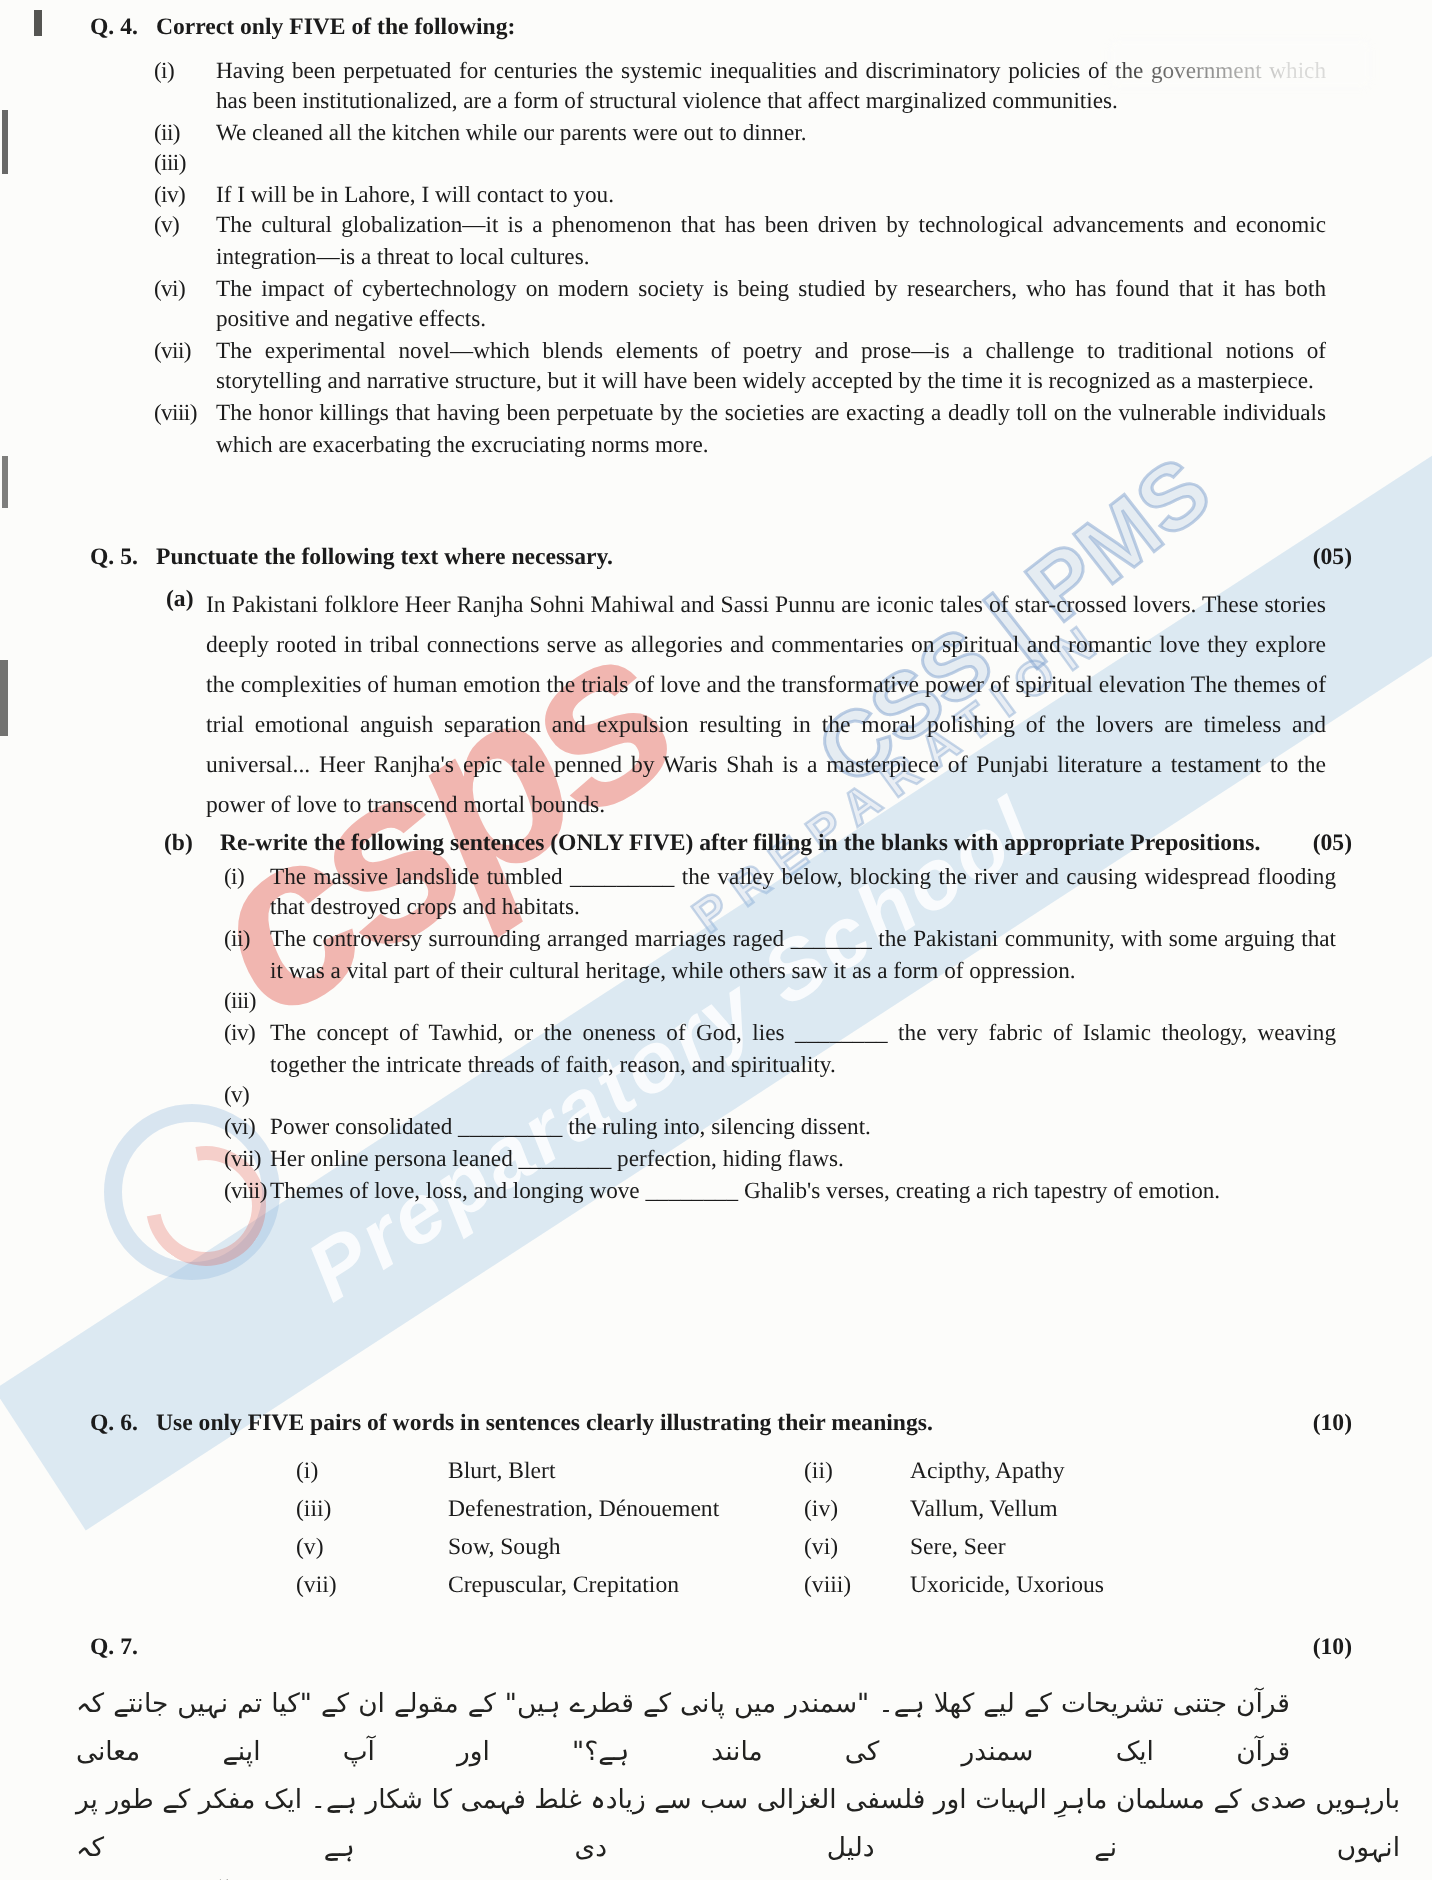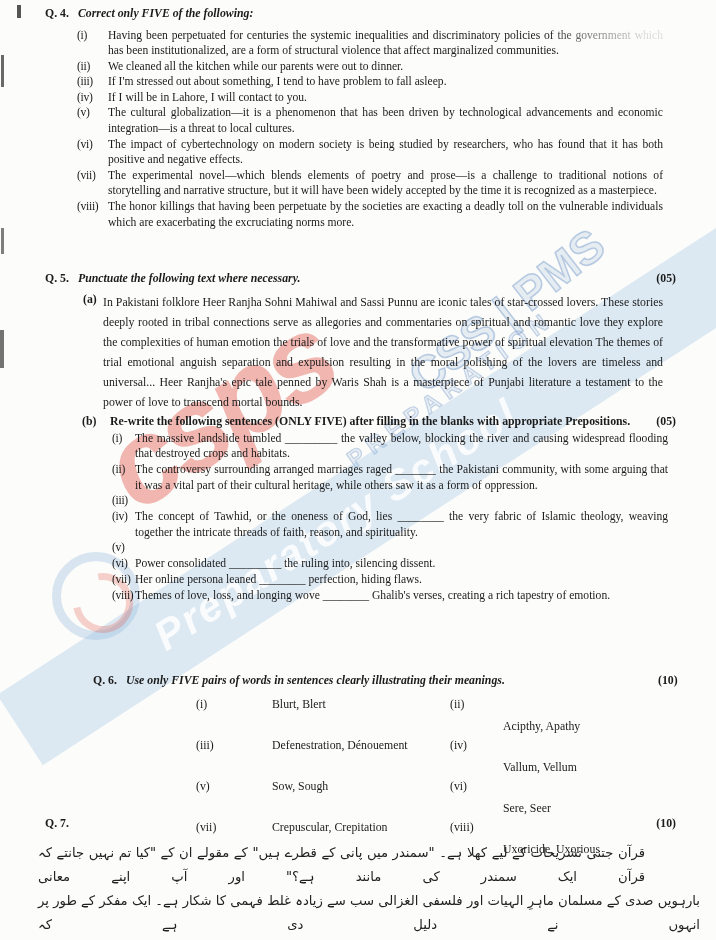--- a/index.html
+++ b/index.html
@@ -61,21 +61,21 @@
   .fade-overlay{
     position:absolute;left:558px;top:23px;width:124px;height:18px;
     background:linear-gradient(to right, rgba(252,252,250,0.15), rgba(252,252,250,0.85) 70%);
     box-shadow:0 0 5px 3px rgba(252,252,250,0.45);
   }
   
   .content{position:absolute;left:0;top:0;width:716px;height:725px;}
   .section{position:absolute;left:0;right:0;}
   .hdr{display:flex;font-weight:bold;font-size:11.8px;line-height:15.5px;}
   .hdr .ql{margin-left:45px;width:33px;flex:none;}
-  .hdr .qt{width:532px;flex:none;font-style:italic;}
+  .hdr .qt{width:532px;flex:none;}
   .hdr .qm{margin-left:auto;margin-right:40px;align-self:flex-end;}
   .item{display:flex;font-size:11.6px;line-height:15.6px;}
   .q4items .item{margin-left:77px;}
   .q4items .inum{width:31px;flex:none;letter-spacing:-0.3px;}
   .q4items .itext{width:555px;text-align:justify;}
   .q5a-row{display:flex;margin-top:5px;font-size:11.8px;}
   .q5a-label{margin-left:83px;width:20px;flex:none;font-weight:bold;line-height:15px;}
   .q5a-text{width:560px;text-align:justify;line-height:20px;}
   .bhdr{display:flex;font-weight:bold;font-size:11.8px;line-height:16px;margin-top:1px;}
   .bhdr .bl{margin-left:82px;width:28px;flex:none;}
@@ -83,21 +83,21 @@
   .bhdr .bm{margin-left:auto;margin-right:40px;align-self:flex-end;}
   .q5bitems{margin-top:2px;}
   .q5bitems .item{margin-left:112px;font-size:11.6px;line-height:15.7px;}
   .q5bitems .inum{width:23px;flex:none;letter-spacing:-0.3px;}
   .q5bitems .itext{width:533px;text-align:justify;}
   .q6rows{margin-top:6px;}
   .q6row{display:flex;margin-left:148px;font-size:11.8px;line-height:19.2px;}
   .q6row .n1{width:76px;flex:none;}
   .q6row .w1{width:178px;flex:none;}
   .q6row .n2{width:53px;flex:none;}
-  .q6row .w2{flex:1;margin-top:22px;}
+  .q6row .w2{flex:1;}
   .urdu{
     direction:rtl;margin:0 16px 0 38px;
     font-family:"DejaVu Sans", sans-serif;
     font-size:13.2px;line-height:24px;color:#222220;
   }
   .urdu-line{text-align:justify;text-align-last:justify;}
   .urdu-line:first-child{padding-right:55px;}
 </style>
 </head>
 <body>
@@ -130,21 +130,20 @@
         <div class="item">
           <span class="inum">(i)</span>
           <span class="itext">Having been perpetuated for centuries the systemic inequalities and discriminatory policies of the government which has been institutionalized, are a form of structural violence that affect marginalized communities.</span>
         </div>
         <div class="item">
           <span class="inum">(ii)</span>
           <span class="itext">We cleaned all the kitchen while our parents were out to dinner.</span>
         </div>
         <div class="item">
           <span class="inum">(iii)</span>
-          <span class="itext">If I'm stressed out about something, I tend to have problem to fall asleep.</span>
         </div>
         <div class="item">
           <span class="inum">(iv)</span>
           <span class="itext">If I will be in Lahore, I will contact to you.</span>
         </div>
         <div class="item">
           <span class="inum">(v)</span>
           <span class="itext">The cultural globalization—it is a phenomenon that has been driven by technological advancements and economic integration—is a threat to local cultures.</span>
         </div>
         <div class="item">
@@ -204,21 +203,21 @@
           <span class="inum">(vii)</span>
           <span class="itext">Her online persona leaned ________ perfection, hiding flaws.</span>
         </div>
         <div class="item">
           <span class="inum">(viii)</span>
           <span class="itext">Themes of love, loss, and longing wove ________ Ghalib's verses, creating a rich tapestry of emotion.</span>
         </div>
       </div>
     </div>
 
-    <div class="section" style="top:673px;padding-left:48px;">
+    <div class="section" style="top:704px;">
       <div class="hdr">
         <span class="ql">Q. 6.</span>
         <span class="qt">Use only FIVE pairs of words in sentences clearly illustrating their meanings.</span>
         <span class="qm">(10)</span>
       </div>
       <div class="q6rows">
         <div class="q6row">
           <span class="n1">(i)</span>
           <span class="w1">Blurt, Blert</span>
           <span class="n2">(ii)</span>

